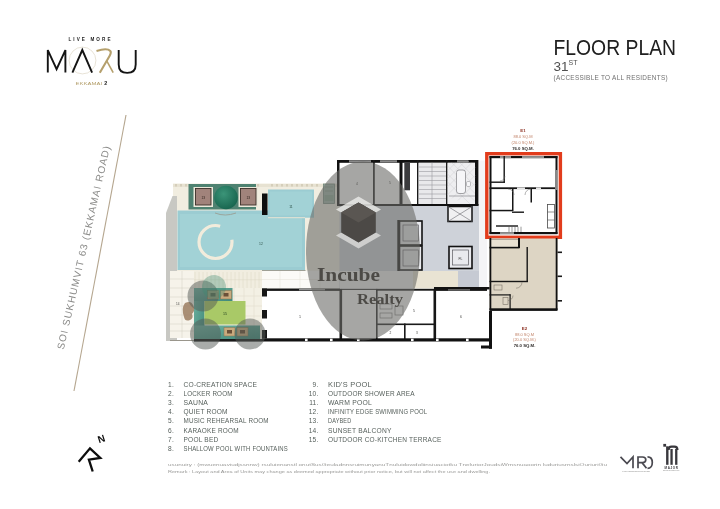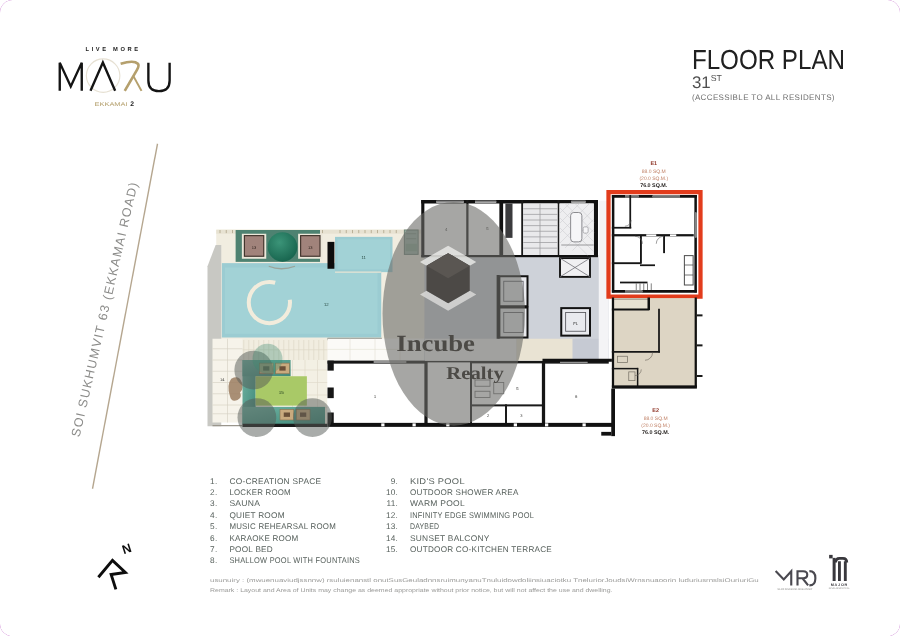--- a/index.html
+++ b/index.html
@@ -1,16 +1,16 @@
 <!DOCTYPE html>
 <html><head>
 <meta charset="utf-8">
 <style>
 html,body{margin:0;padding:0;background:#fff;}
-.page{position:relative;width:720px;height:509px;background:#a21caf;overflow:hidden;font-family:"Liberation Sans",sans-serif;border-radius:10px;}
+.page{position:relative;width:720px;height:509px;background:#a21caf;overflow:hidden;font-family:"Liberation Sans",sans-serif;}
 svg{display:block;}
 </style>
 </head>
 <body>
 <div class="page">
 <svg width="720" height="509" viewBox="0 0 720 509">
 <defs>
 <radialGradient id="treeG" cx="40%" cy="35%" r="75%">
 <stop offset="0%" stop-color="#3b9478"></stop>
           <stop offset="100%" stop-color="#14604a"></stop>

